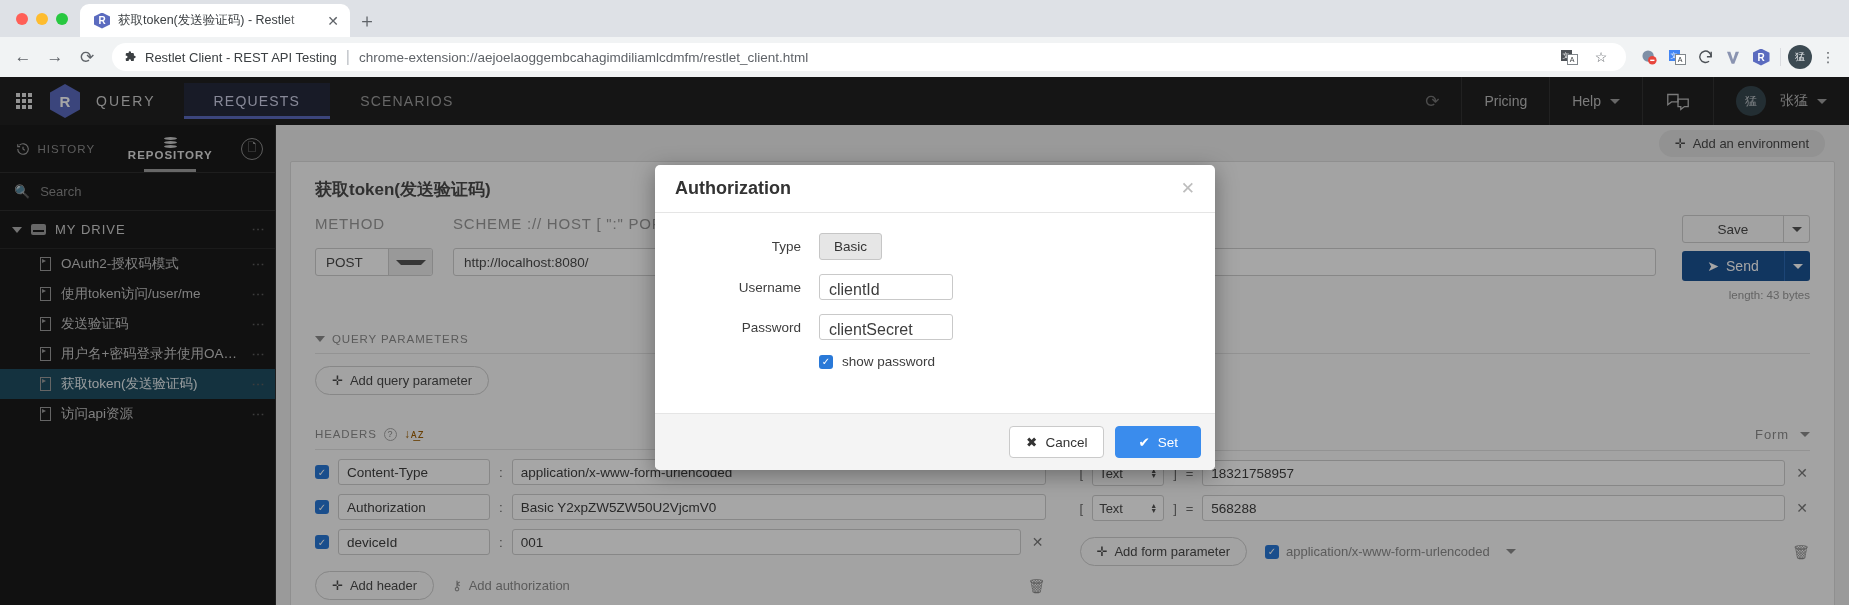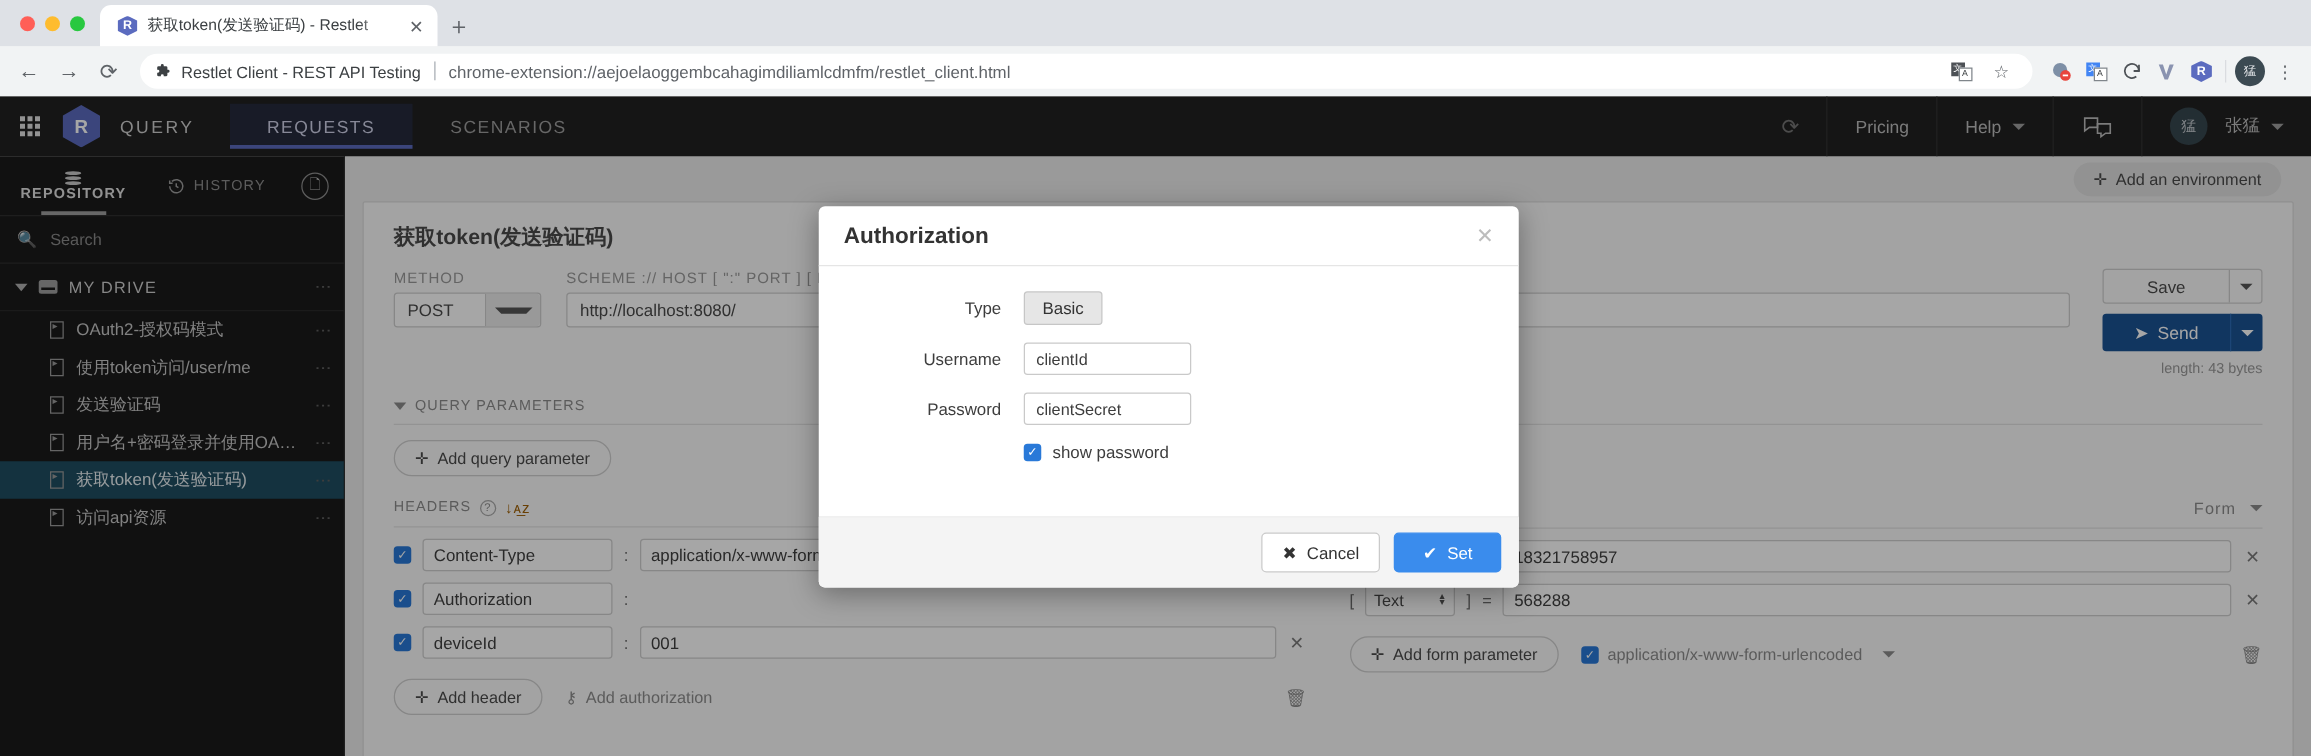--- a/index.html
+++ b/index.html
@@ -155,21 +155,21 @@
   .main { flex: 1 1 auto; position: relative; background: #ededed; overflow: hidden; }
   .envbar { height: 36px; background:#ededed; display:flex; align-items:center; justify-content:flex-end;
     padding-right: 24px; }
   .env-btn { background:#e0e0e0; border-radius:16px; padding: 6px 16px; font-size:13px; color:#4a4a4a;
     display:flex; align-items:center; gap:7px; }
 
   .card { position:absolute; left: 14px; right: 14px; top: 36px; bottom: -10px;
     background: #fafafa; border:1px solid #dcdcdc; border-radius: 2px; padding: 16px 24px; }
   .req-title { font-size: 17px; font-weight: bold; color: #4a4a4a; margin-bottom: 14px; }
 
-  .flabel { font-size: 12px; letter-spacing: .8px; color:#9a9a9a; margin-bottom: 5px; }
+  .flabel { font-size: 15px; letter-spacing: .8px; color:#9a9a9a; margin-bottom: 16px; }
   .row1 { display:flex; gap: 20px; align-items:flex-start; }
   .col-method { width: 118px; }
   .sel-method { height: 28px; border:1px solid #cfcfcf; border-radius:3px; background:#fff;
     display:flex; align-items:center; font-size:13.5px; color:#4a4a4a; }
   .sel-method span { padding: 0 10px; flex:1 1 auto; }
   .sel-arrow { width: 28px; height: 100%; border-left:1px solid #cfcfcf; background:#ececec;
     display:flex; align-items:center; justify-content:center; border-radius: 0 3px 3px 0;}
   .col-url { flex: 1 1 auto; }
   .inp { height: 28px; border:1px solid #cfcfcf; border-radius:3px; background:#fff;
     display:flex; align-items:center; padding: 0 10px; font-size:13.5px; color:#4a4a4a; overflow:hidden;
@@ -181,21 +181,21 @@
   .btn-save .dd { width: 26px; height:100%; border-left:1px solid #cfcfcf;
     display:flex; align-items:center; justify-content:center; }
   .btn-send { height: 30px; width: 128px; background:#1b5394; border-radius:3px; color:#fff;
     display:flex; align-items:center; font-size:14px; }
   .btn-send .lbl { flex:1 1 auto; text-align:center; display:flex; align-items:center; justify-content:center; gap:7px;}
   .btn-send .dd { width: 26px; height:100%; border-left:1px solid #2b6bb5;
     display:flex; align-items:center; justify-content:center; }
   .len-note { font-size: 11.5px; color:#9a9a9a; text-align:right; }
 
   .sec-head { display:flex; align-items:center; gap:7px; font-size:11.5px; letter-spacing:.9px;
-    color:#8d8d8d; margin-top: 18px; }
+    color:#8d8d8d; margin-top: 32px; }
   .sec-head .tri-d { width:0;height:0;border-left:5px solid transparent;border-right:5px solid transparent;
     border-top:6px solid #8d8d8d; }
   .hr { border-top:1px solid #e2e2e2; margin-top: 8px; }
   .pill { display:inline-flex; align-items:center; gap:7px; border:1px solid #cfcfcf; background:#fafafa;
     border-radius:16px; padding: 6px 16px; font-size:13px; color:#4a4a4a; margin-top: 12px; }
   .qmark { width:13px;height:13px;border-radius:50%;border:1px solid #a9a9a9; color:#8d8d8d;
     font-size:9px; display:inline-flex; align-items:center; justify-content:center; }
   .sortaz { font-size: 12px; color:#a16207; }
 
   .two-col { display:flex; gap: 34px; }
@@ -228,21 +228,21 @@
     padding: 0 20px; }
   .m-title { font-size: 18px; font-weight: bold; color:#333; }
   .m-close { margin-left:auto; font-size: 17px; color:#bdbdbd; }
   .m-body { padding: 20px 24px 14px 24px; }
   .m-row { display:flex; align-items:center; margin-bottom: 14px; }
   .m-lbl { width: 140px; flex:0 0 140px; text-align:right; padding-right: 18px;
     font-size: 13.5px; color:#3d3d3d; }
   .m-type { border:1px solid #c6c6c6; border-radius:3px; background:#e6e6e6;
     padding: 5px 14px; font-size: 13.5px; color:#333; }
   .m-inp { width: 134px; height: 26px; border:1px solid #c9c9c9; border-radius:3px;
-    display:flex; align-items:center; padding: 0 9px; font-size: 13px; color:#3d3d3d; background:#fff; }
+    display:flex; align-items:flex-end; padding: 0 9px; font-size: 16px; color:#3d3d3d; background:#fff; }
   .m-chk-row { display:flex; align-items:center; gap: 9px; margin-left: 140px; margin-bottom: 4px; }
   .m-chk-lbl { font-size: 13.5px; color:#3d3d3d; }
   .m-foot { background:#f4f4f4; border-top:1px solid #e5e5e5; border-radius: 0 0 5px 5px;
     padding: 12px 14px; display:flex; justify-content:flex-end; gap: 11px; }
   .b-cancel { border:1px solid #cacaca; background:#fff; border-radius:4px; padding: 7px 16px;
     font-size:13.5px; color:#333; display:flex; align-items:center; gap:8px; }
   .b-set { background:#3a8ced; border:1px solid #3a8ced; border-radius:4px; padding: 7px 22px;
     font-size:13.5px; color:#fff; display:flex; align-items:center; gap:8px; }
 </style>
 </head>
@@ -369,36 +369,36 @@
           <span style="margin-left:14px;">张猛</span>
           <span class="caret"></span>
         </div>
       </div>
     </div>
 
     <div class="body-row">
 
       <div class="sidebar">
         <div class="sb-tabs">
+          <div class="sb-tab">
+            <svg width="14" height="14" viewBox="0 0 24 24" fill="none" stroke="#9e9e9e" stroke-width="2">
+              <path d="M3 12a9 9 0 1 0 3-6.7"></path>
+                <path d="M3 4v4h4"></path>
+                <path d="M12 8v4l3 2"></path>
+            </svg>
+            <span>HISTORY</span>
+          </div>
           <div class="sb-tab active">
             <span class="db-ico">
                 <i></i>
                 <i></i>
                 <i></i>
               </span>
             <span>REPOSITORY</span>
           </div>
-          <div class="sb-tab">
-            <svg width="14" height="14" viewBox="0 0 24 24" fill="none" stroke="#9e9e9e" stroke-width="2">
-              <path d="M3 12a9 9 0 1 0 3-6.7"></path>
-                <path d="M3 4v4h4"></path>
-                <path d="M12 8v4l3 2"></path>
-            </svg>
-            <span>HISTORY</span>
-          </div>
           <div class="sb-doc">
             <span class="circ-doc">🗋</span>
           </div>
         </div>
 
         <div class="sb-search">
           <span class="mag">🔍</span>
           <span>Search</span>
         </div>
 
@@ -519,20 +519,23 @@
                 <span class="inp-sm v">
                   <span>application/x-www-form-urlencoded</span>
                 </span>
               </div>
               <div class="frow">
                 <span class="cbx">✓</span>
                 <span class="inp-sm k">
                   <span>Authorization</span>
                 </span>
                 <span class="colon">:</span>
+                <span class="inp-sm v">
+                  <span>Basic Y2xpZW5ZW50U2VjcmV0</span>
+                </span>
               </div>
               <div class="frow">
                 <span class="cbx">✓</span>
                 <span class="inp-sm k">
                   <span>deviceId</span>
                 </span>
                 <span class="colon">:</span>
                 <span class="inp-sm v">
                   <span>001</span>
                 </span>

